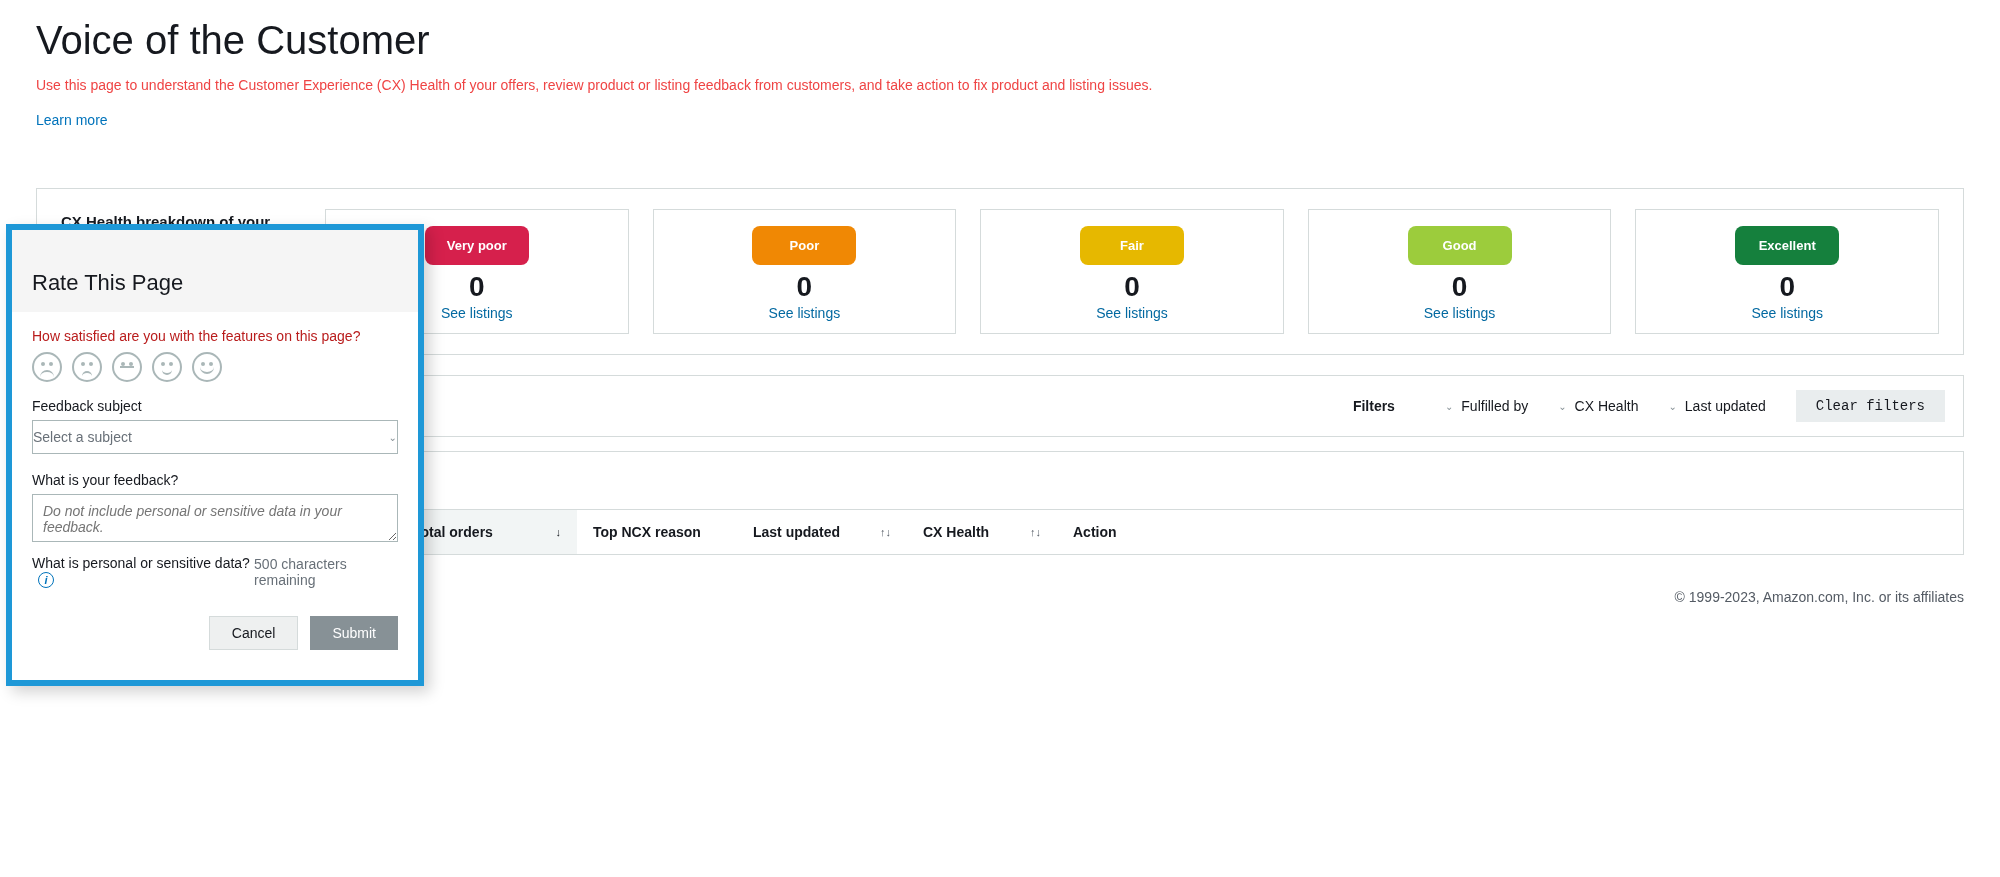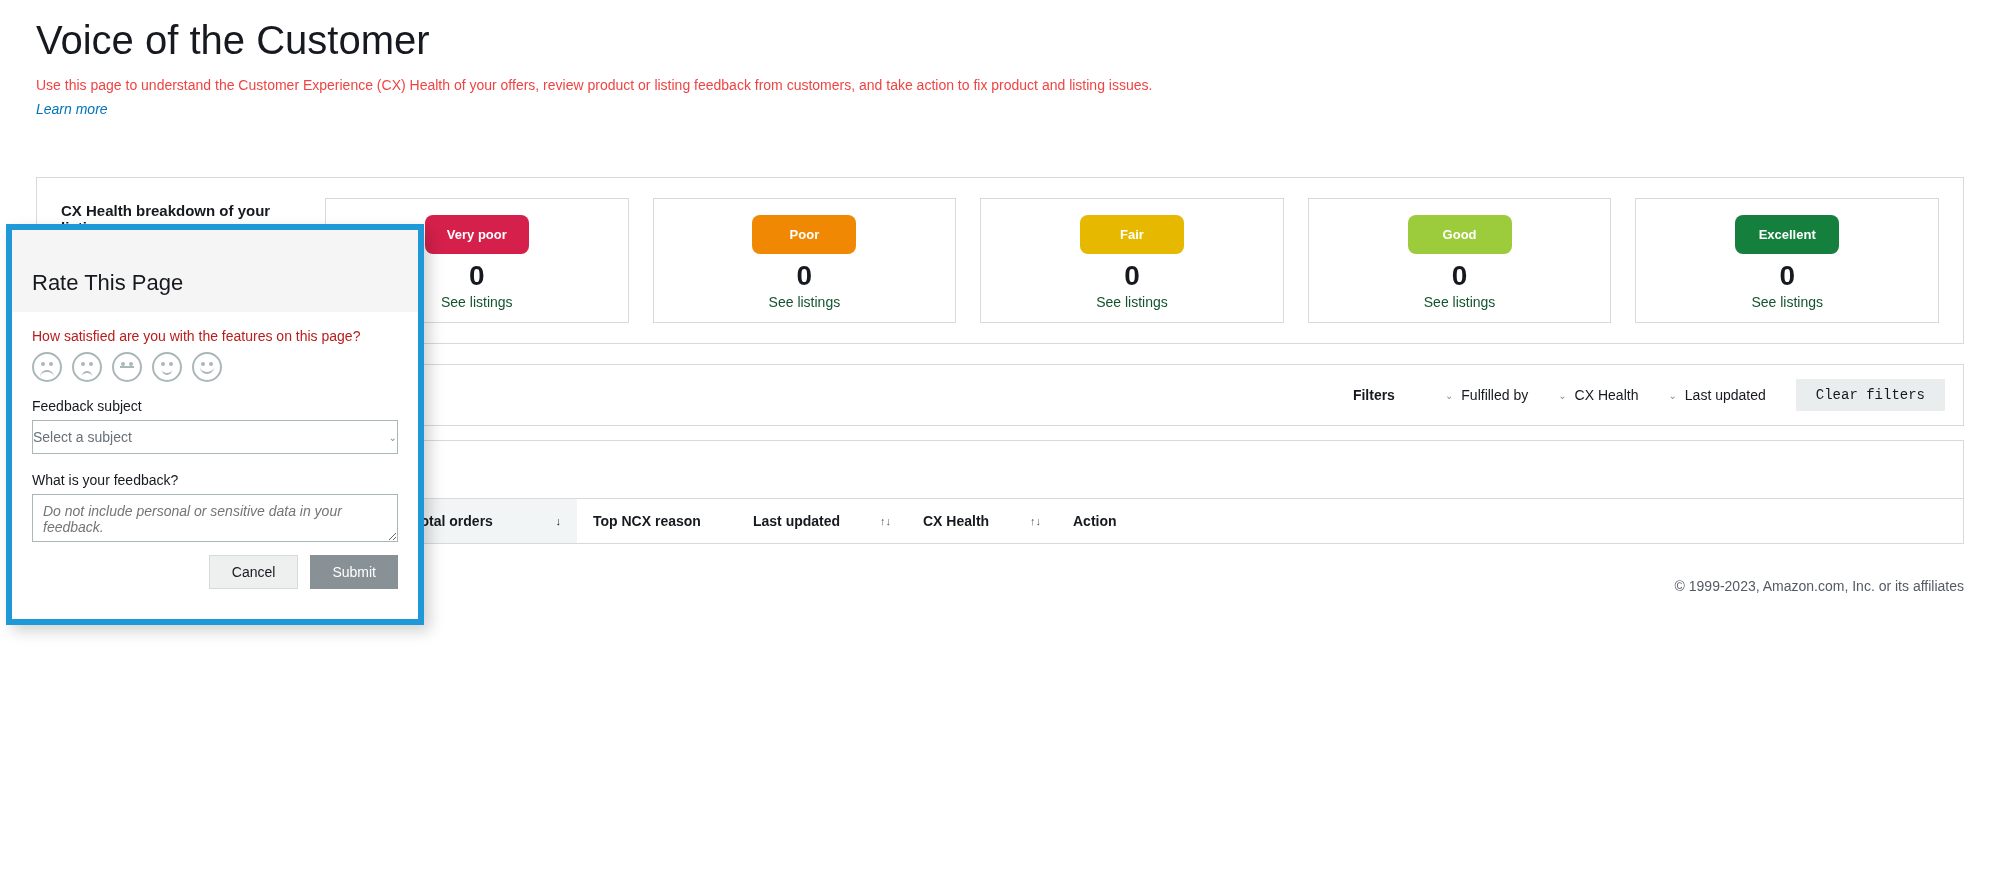--- a/index.html
+++ b/index.html
@@ -1,34 +1,34 @@
 <!DOCTYPE html>
 <html><head>
 <meta charset="utf-8">
 <style>
   * { box-sizing: border-box; margin: 0; padding: 0; }
   body { font-family: "Amazon Ember", Arial, sans-serif; color: #16191f; background: #fff; font-size: 14px; }
   .page { padding: 0 36px; }
   h1 { font-size: 40px; font-weight: 400; color: #16191f; margin-top: 18px; margin-bottom: 14px; }
   .subtitle { font-size: 14px; color: #ef4444; }
-  .learn-link { color: #0073bb; text-decoration: none; display: inline-block; margin-top: 8px; font-style: italic; }
+  .learn-link { color: #0073bb; text-decoration: none; display: inline-block; margin-top: 19px; }
 
   .panel { border: 1px solid #d5dbdb; margin-top: 60px; padding: 20px 24px; }
   .breakdown-row { display: flex; gap: 24px; align-items: stretch; }
   .breakdown-label { font-size: 15px; font-weight: 600; color: #16191f; width: 240px; padding-top: 4px; }
   .cards { display: flex; flex: 1; gap: 24px; }
   .card { flex: 1; border: 1px solid #d5dbdb; text-align: center; padding: 16px 8px 12px 8px; }
   .pill { display: inline-block; color: #fff; font-size: 13px; font-weight: 600; border-radius: 8px; padding: 12px 22px; min-width: 104px; }
   .pill-verypoor { background: #d6204c; }
   .pill-poor { background: #f08804; }
   .pill-fair { background: #e6b800; }
   .pill-good { background: #9ccc3c; }
   .pill-excellent { background: #15803d; }
   .card-count { font-size: 28px; font-weight: 700; margin-top: 6px; }
-  .card-link { color: #14532d; font-size: 14px; margin-top: 2px; display: inline-block; text-decoration: none; }
+  .card-link { color: #0369a1; font-size: 14px; margin-top: 2px; display: inline-block; text-decoration: none; }
 
   .filters-panel { border: 1px solid #d5dbdb; margin-top: 20px; padding: 14px 18px; display: flex; align-items: center; justify-content: flex-end; gap: 30px; }
   .filters-label { font-weight: 700; font-size: 14px; margin-right: 20px; }
   .filter-drop { display: flex; align-items: center; gap: 8px; color: #16191f; cursor: pointer; font-size: 14px; }
   .chev { font-size: 10px; color: #879196; }
   .clear-btn { background: #e9edee; border: none; color: #16191f; font-size: 14px; padding: 8px 20px; cursor: pointer; font-family: Liberation Mono, monospace; }
 
   .table-panel { border: 1px solid #d5dbdb; margin-top: 14px; }
   .table-top { height: 58px; border-bottom: 1px solid #d5dbdb; }
   .table-header { display: flex; align-items: center; }
@@ -196,18 +196,25 @@
 
     <div class="fp-label">Feedback subject</div>
     <div class="fp-select">
       <span>Select a subject</span>
       <span class="chev">⌄</span>
     </div>
 
     <div class="fp-label">What is your feedback?</div>
     <textarea class="fp-textarea" placeholder="Do not include personal or sensitive data in your feedback." style=""></textarea>
 
+    <div class="fp-meta">
+      <span>
+        <span>What is personal or sensitive data?</span>
+        <span class="info-icon">i</span>
+      </span>
+      <span class="fp-chars">500 characters remaining</span>
+    </div>
   </div>
   <div class="fp-actions">
     <button class="btn btn-cancel">Cancel</button>
     <button class="btn btn-submit">Submit</button>
   </div>
 </div>
 
 </body></html>

